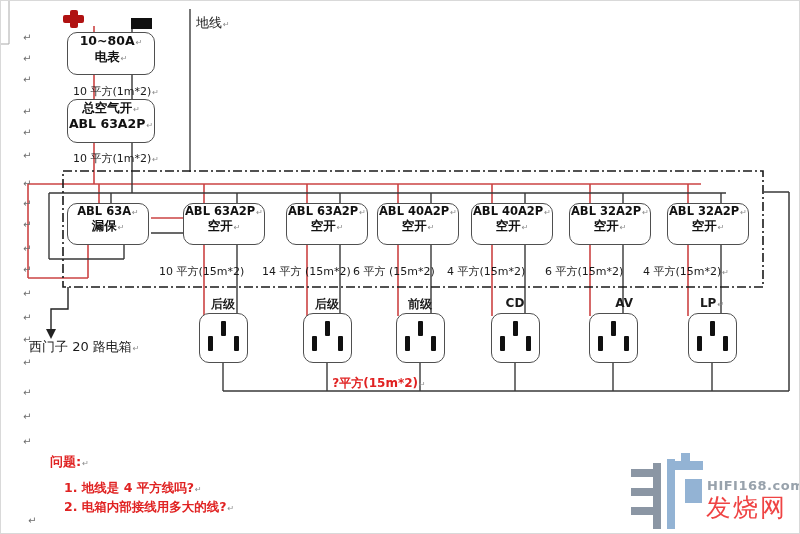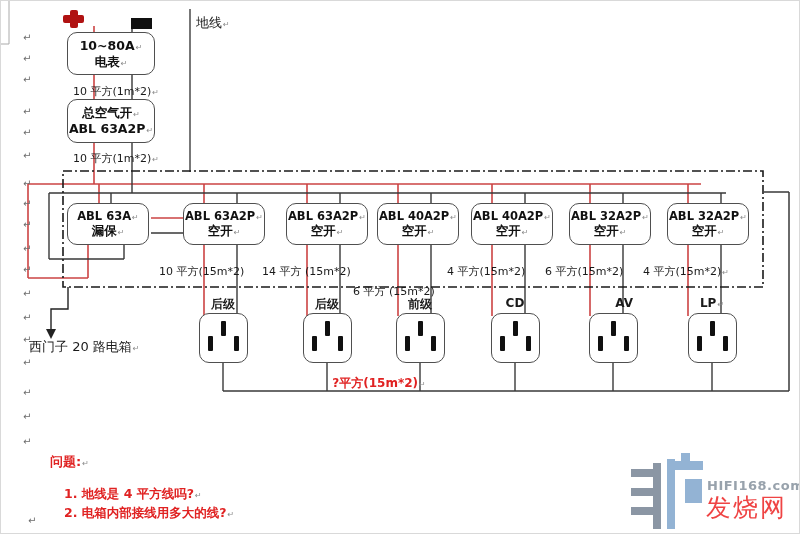--- a/index.html
+++ b/index.html
@@ -1,37 +1,37 @@
 <!DOCTYPE html>
 <html><head>
 <meta charset="utf-8">
 <style>
   html,body{margin:0;padding:0;background:#fff;}
   .page{position:relative;width:800px;height:534px;background:#ffffff;overflow:hidden;
         font-family:"DejaVu Sans",sans-serif;border:1px solid #d9d9d9;box-sizing:border-box;}
   svg.wires{position:absolute;left:0;top:0;z-index:1;}
   .box{position:absolute;z-index:2;background:#fff;border:1.6px solid #4f4f4f;border-radius:10px;
-       display:flex;flex-direction:column;align-items:center;justify-content:center;
+       display:flex;flex-direction:column;align-items:center;
        font-weight:bold;color:#111;box-sizing:border-box;line-height:1.25;}
   .box .l1{font-size:11.5px;}
   .box .l2{font-size:12.5px;}
   .lbl{position:absolute;z-index:2;white-space:nowrap;color:#1a1a1a;}
   .wirelbl{font-size:11px;text-align:left;}
   .outlbl{font-size:12px;font-weight:bold;text-align:center;}
   .outlet{position:absolute;z-index:2;width:49px;height:50px;background:#fff;
           border:1.6px solid #4f4f4f;border-radius:10px;box-sizing:border-box;}
   .prong{position:absolute;background:#101010;width:5px;height:15px;border-radius:1px;}
   .pmark{color:#8a8a8a;font-size:8px;font-weight:normal;margin-left:1px;}
   .pilcol span{position:absolute;color:#6d6d6d;font-size:10px;z-index:2;}
   .icon-live{position:absolute;z-index:3;}
   .icon-live .h{position:absolute;left:0;top:5px;width:21px;height:8px;background:#b01212;border-radius:2px;}
   .icon-live .v{position:absolute;left:6.5px;top:0;width:8px;height:18px;background:#b01212;border-radius:2px;}
   .icon-neutral{position:absolute;z-index:3;width:21px;height:11px;background:#101010;}
   .questions{position:absolute;z-index:2;color:#e02222;font-weight:bold;}
-  .questions .qt{font-size:13px;margin-bottom:14px;}
+  .questions .qt{font-size:13px;margin-bottom:8px;}
   .questions .qi{font-size:12.5px;margin-left:14px;line-height:17px;}
   .wm{position:absolute;z-index:2;}
   .wm .bar{position:absolute;}
   .wm .site{position:absolute;font-size:13px;font-weight:bold;color:#98a2ac;letter-spacing:.5px;}
   .wm .name{position:absolute;font-size:25px;color:#ef4444;letter-spacing:2px;}
 </style>
 </head>
 <body>
 
 <div class="page">
@@ -124,21 +124,21 @@
     <span class="l1 pm">ABL 32A2P<span class="pmark">↵</span></span>
     <span class="l2 pm">空开<span class="pmark">↵</span></span>
   </div>
   <div class="box" style="left:666px;top:202px;width:82px;height:42px;">
     <span class="l1 pm">ABL 32A2P<span class="pmark">↵</span></span>
     <span class="l2 pm">空开<span class="pmark">↵</span></span>
   </div>
 
   <div class="lbl wirelbl" style="left:158px;top:263px;width:130px;">10 平方(15m*2)</div>
   <div class="lbl wirelbl" style="left:261px;top:263px;width:130px;">14 平方 (15m*2)</div>
-  <div class="lbl wirelbl" style="left:352px;top:263px;width:130px;margin-top:20px;">6 平方 (15m*2)</div>
+  <div class="lbl wirelbl" style="left:352px;top:263px;width:130px;">6 平方 (15m*2)</div>
   <div class="lbl wirelbl" style="left:446px;top:263px;width:130px;">4 平方(15m*2)</div>
   <div class="lbl wirelbl" style="left:544px;top:263px;width:130px;">6 平方(15m*2)</div>
   <div class="lbl wirelbl pm" style="left:642px;top:263px;width:130px;">4 平方(15m*2)<span class="pmark">↵</span></div>
 
   <div class="lbl pm" style="left:28px;top:337px;font-size:13px;">西门子 20 路电箱<span class="pmark">↵</span></div>
 
   <div class="lbl outlbl" style="left:192px;top:295px;width:60px;">后级</div>
   <div class="lbl outlbl" style="left:296px;top:295px;width:60px;">后级</div>
   <div class="lbl outlbl" style="left:389px;top:295px;width:60px;">前级</div>
   <div class="lbl outlbl" style="left:484px;top:295px;width:60px;">CD</div>

